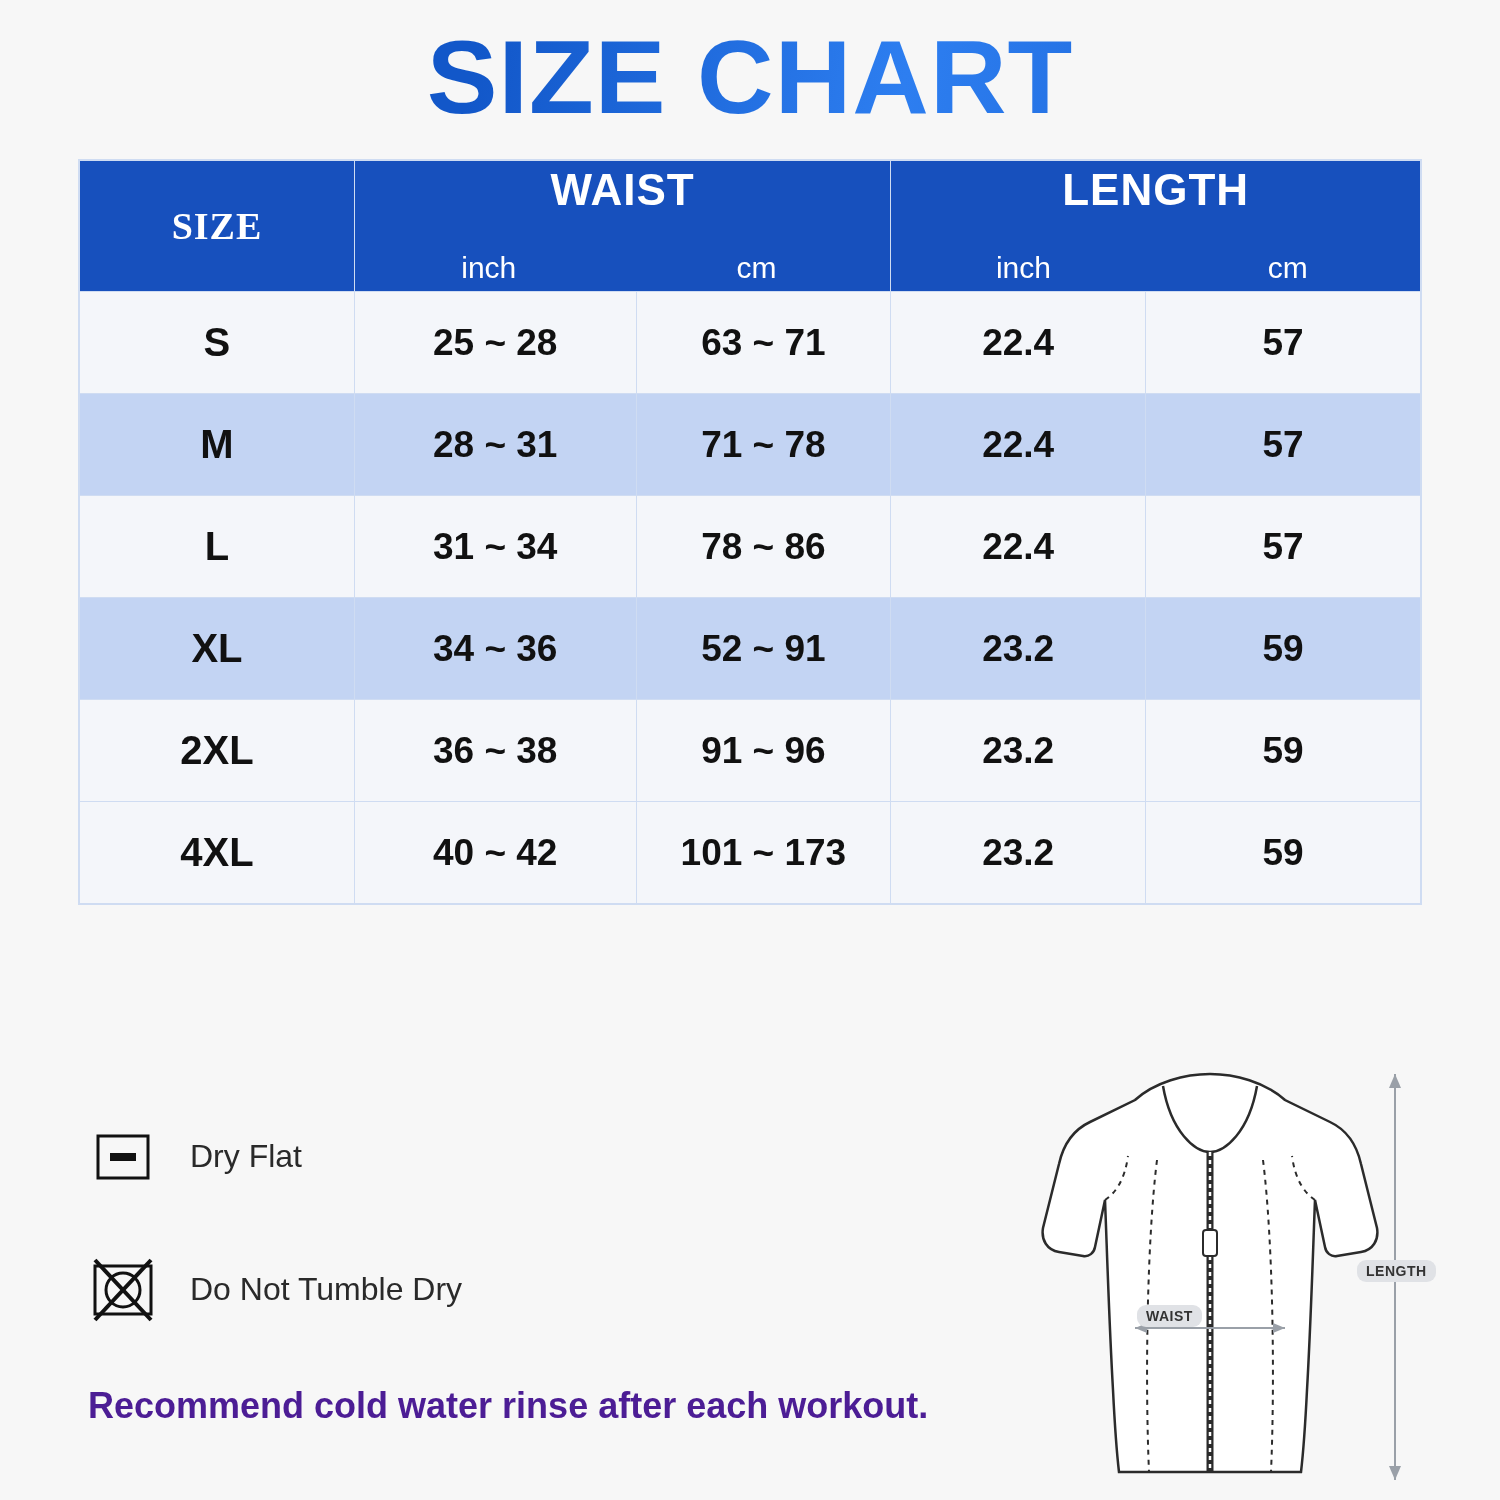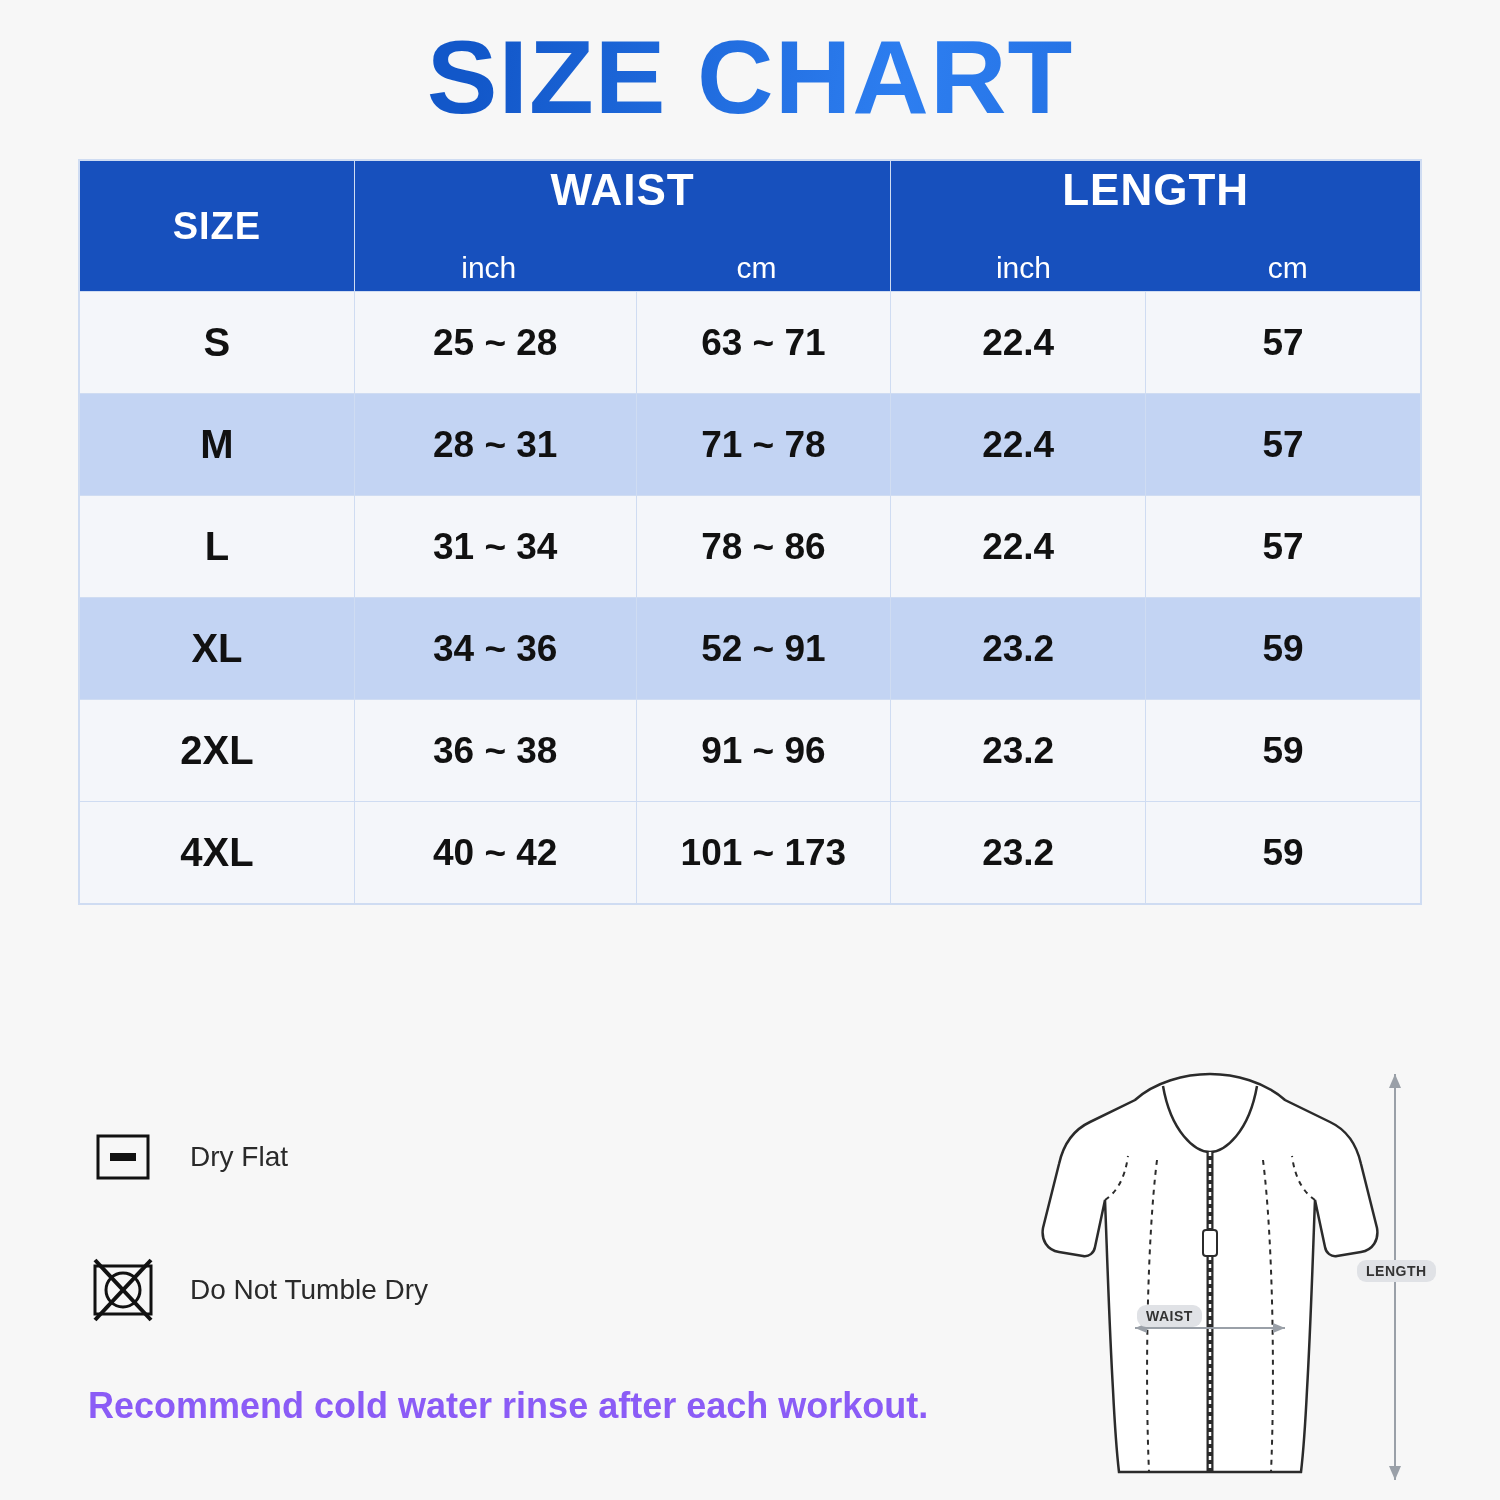--- a/index.html
+++ b/index.html
@@ -50,20 +50,21 @@
     background: #1750bd;
     color: #fff;
     border-color: #1750bd;
     padding: 0;
   }
   .hdr-size {
     font-size: 38px;
     font-weight: bold;
     height: 130px;
     letter-spacing: 1px;
+    font-family: Liberation Serif, serif;
   }
   .grp {
     display: flex;
     flex-direction: column;
     justify-content: center;
     height: 130px;
   }
   .grp-name {
     font-size: 44px;
     font-weight: bold;
@@ -107,32 +108,32 @@
     align-items: center;
     width: 400px;
   }
   .care-ico {
     width: 90px;
     display: flex;
     justify-content: center;
     align-items: center;
   }
   .care-label {
-    font-size: 28px;
+    font-size: 32px;
     color: #2a2a2a;
     margin-left: 22px;
   }
 
   .note {
     position: absolute;
     left: 88px;
     top: 1385px;
     font-size: 36px;
     font-weight: bold;
-    color: #8b5cf6;
+    color: #4c1d95;
   }
 
   
   .garment {
     position: absolute;
     right: 55px;
     top: 1060px;
     width: 460px;
     height: 430px;
   }

